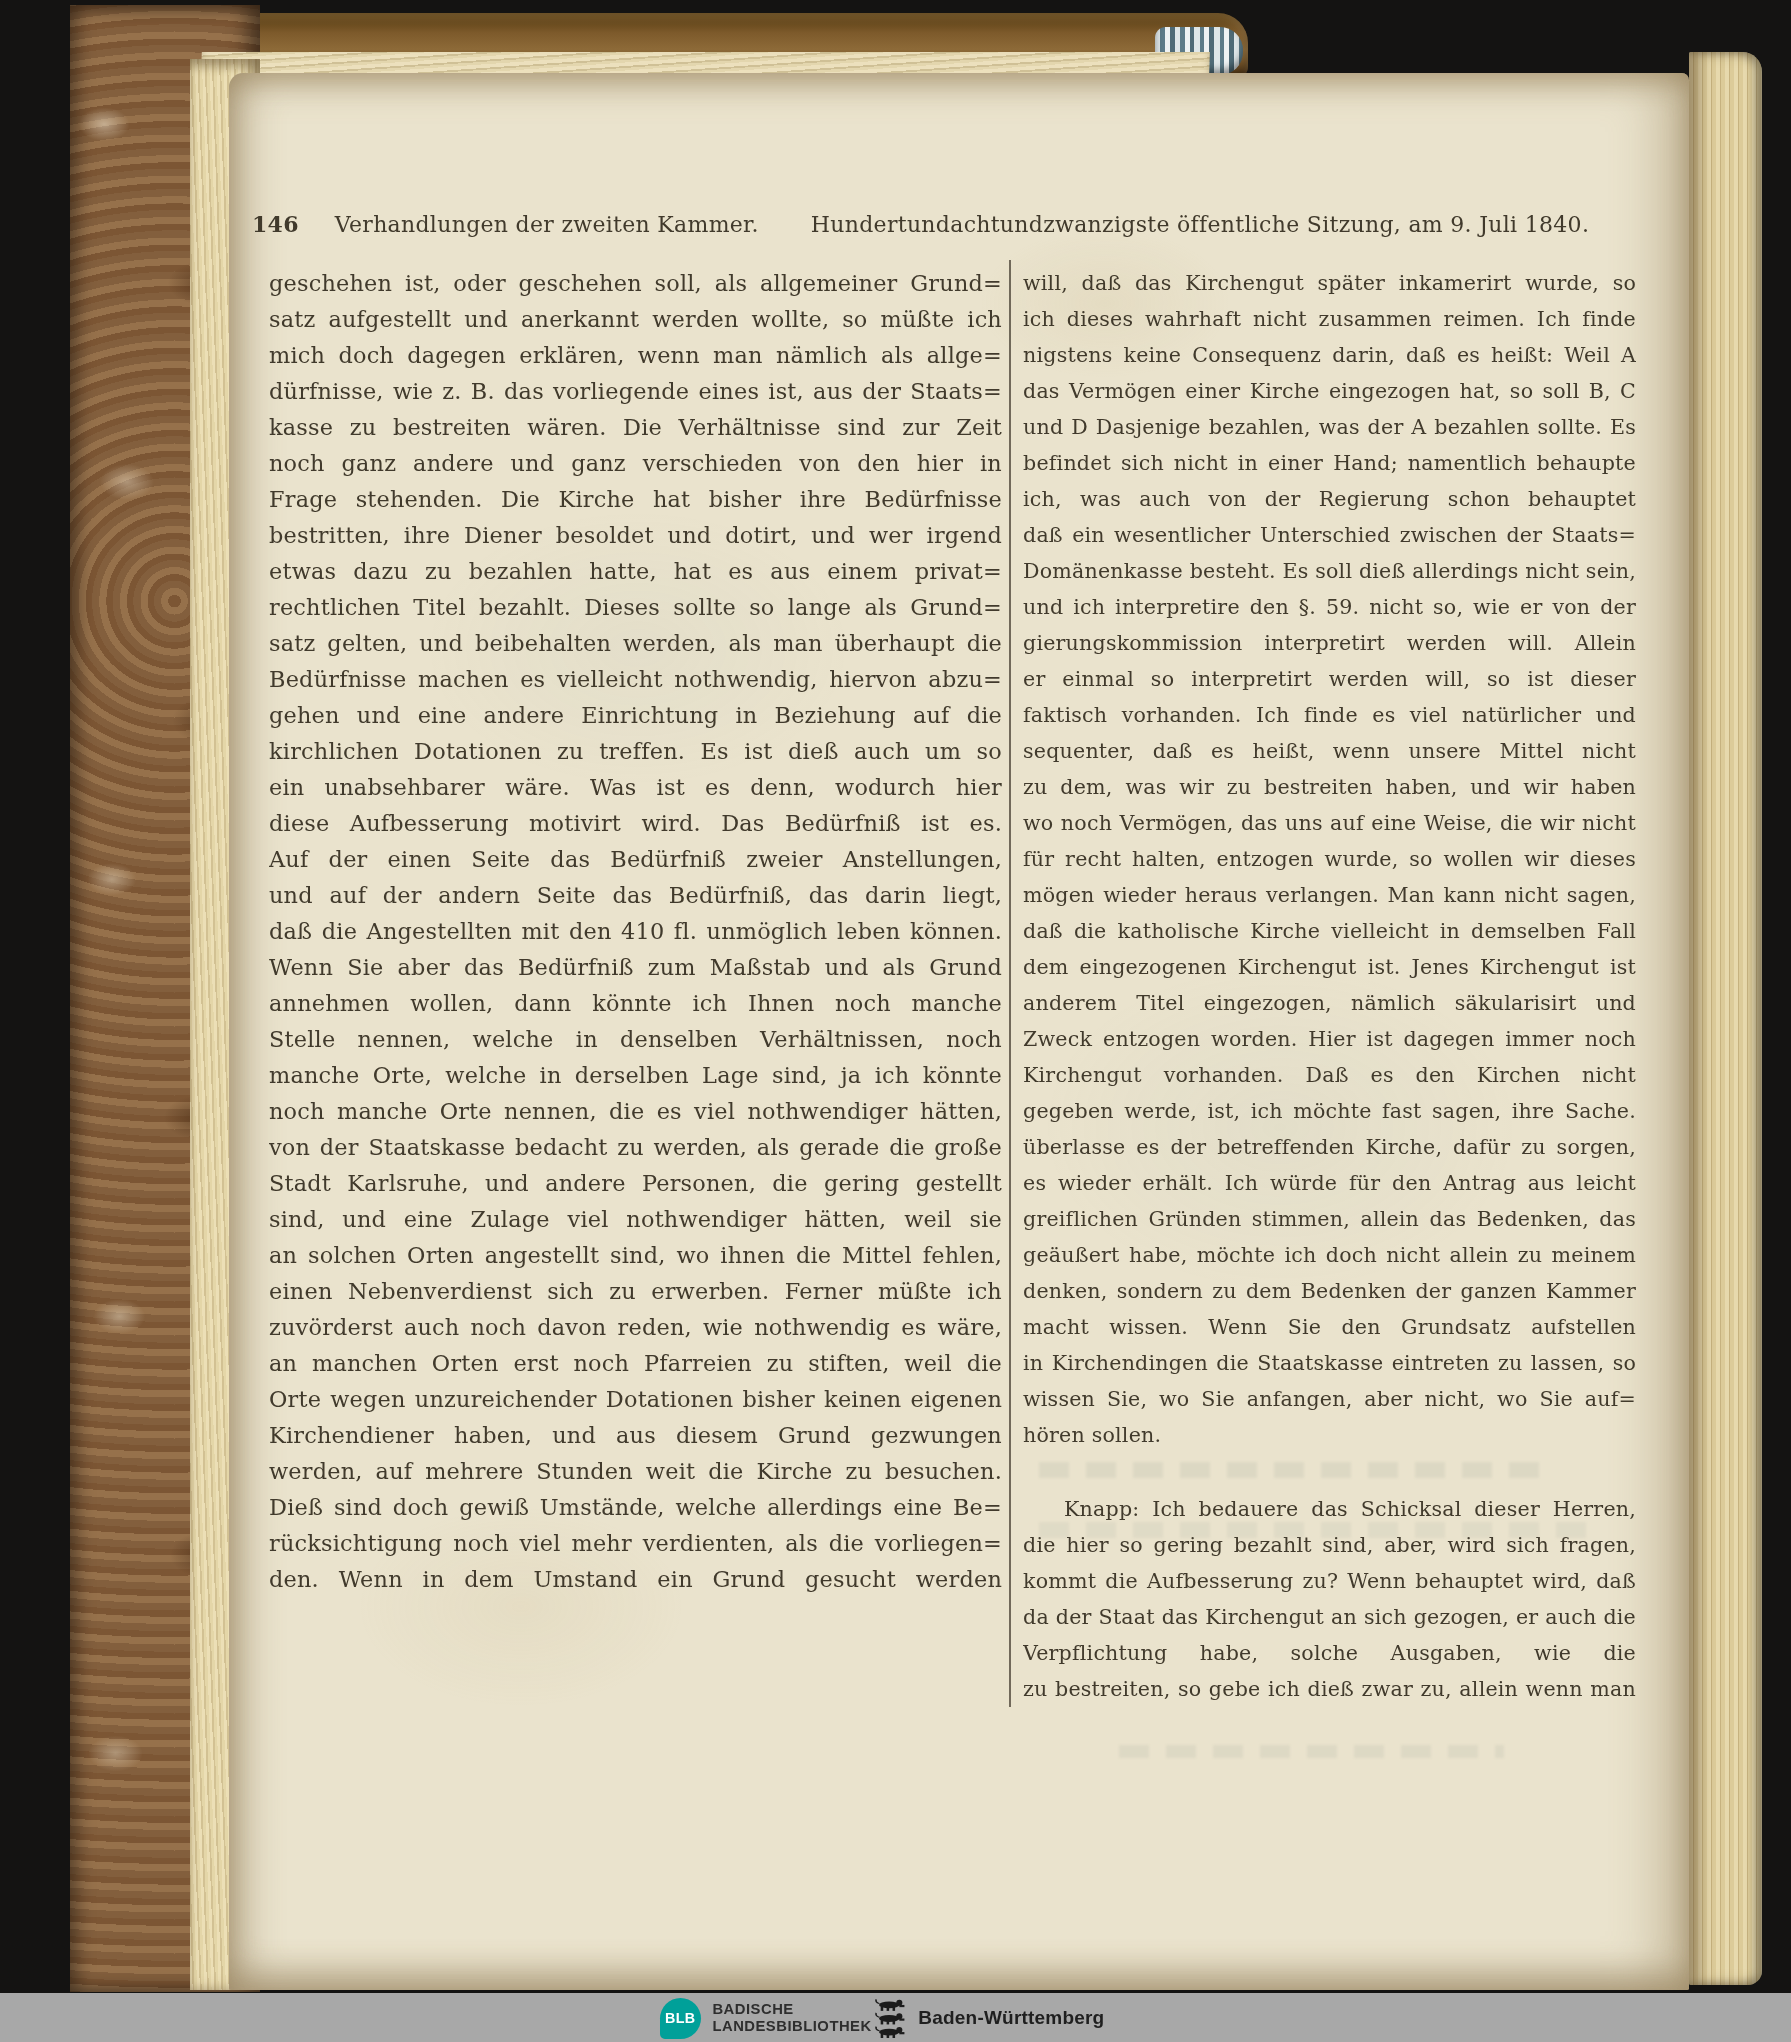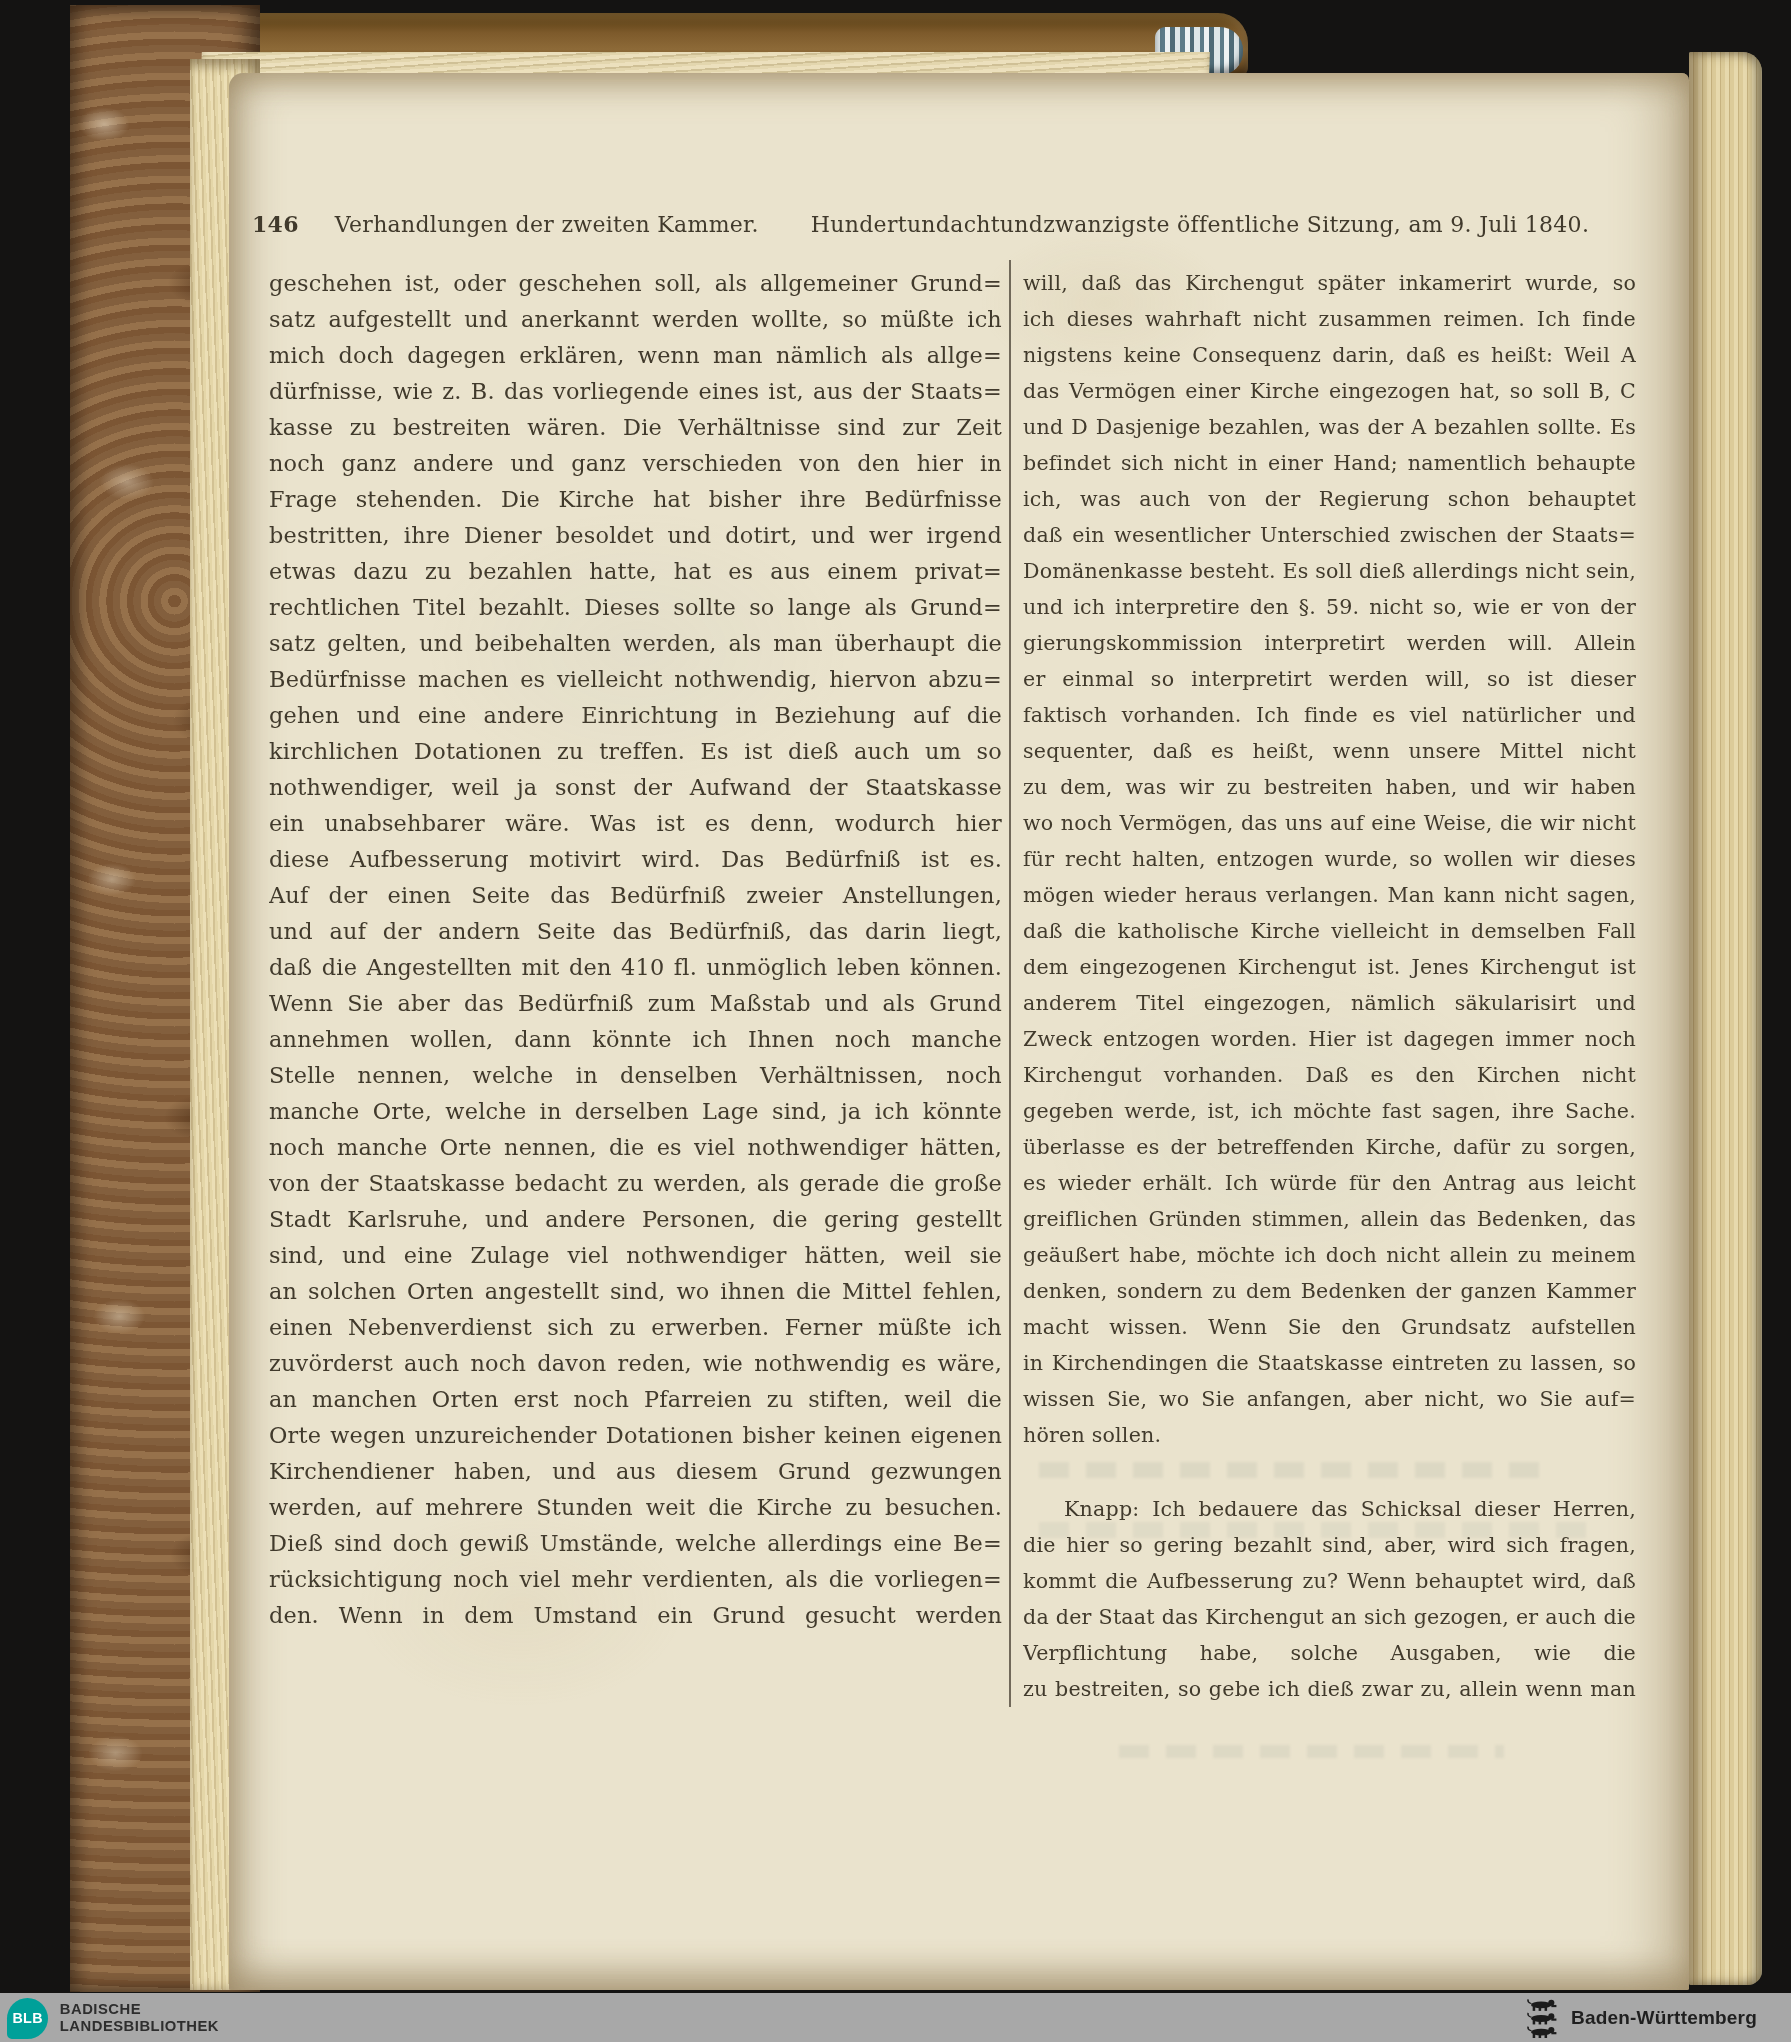--- a/index.html
+++ b/index.html
@@ -100,21 +100,21 @@
   .ghost{
     position:absolute;pointer-events:none;filter:blur(1.8px);
     background:repeating-linear-gradient(90deg, rgba(95,115,108,.30) 0 30px, transparent 30px 47px);
   }
   .ghost.g1{left:1039px;top:1462px;width:502px;height:16px;opacity:.32;}
   .ghost.g2{left:1039px;top:1522px;width:555px;height:16px;opacity:.25;}
   .ghost.g3{left:1119px;top:1745px;width:385px;height:13.4px;opacity:.30;}
   
   .footer{
     position:absolute;left:0;top:1993px;width:1791px;height:50px;
-    background:#a8a8a8;display:flex;align-items:center;justify-content:space-between;
+    background:#a8a8a8;display:flex;align-items:center;justify-content:center;
     font-family:"Liberation Sans", sans-serif;
   }
   .f-left{display:flex;align-items:center;margin-left:7.2px;}
   .blb-badge{
     width:41px;height:41px;background:#00a099;color:#fff;
     border-radius:50% 50% 50% 12%;
     display:flex;align-items:center;justify-content:center;
     font-size:14.3px;font-weight:bold;letter-spacing:0.4px;
   }
   .lib-name{
@@ -154,21 +154,20 @@
       <div class="tline">kasse zu bestreiten wären.  Die Verhältnisse sind zur Zeit</div>
       <div class="tline">noch ganz andere und ganz verschieden von den hier in</div>
       <div class="tline">Frage stehenden.  Die Kirche hat bisher ihre Bedürfnisse</div>
       <div class="tline">bestritten, ihre Diener besoldet und dotirt, und wer irgend</div>
       <div class="tline">etwas dazu zu bezahlen hatte, hat es aus einem privat=</div>
       <div class="tline">rechtlichen Titel bezahlt.  Dieses sollte so lange als Grund=</div>
       <div class="tline">satz gelten, und beibehalten werden, als man überhaupt die</div>
       <div class="tline">Bedürfnisse machen es vielleicht nothwendig, hiervon abzu=</div>
       <div class="tline">gehen und eine andere Einrichtung in Beziehung auf die</div>
       <div class="tline">kirchlichen Dotationen zu treffen.  Es ist dieß auch um so</div>
-      <div class="tline">nothwendiger, weil ja sonst der Aufwand der Staatskasse</div>
       <div class="tline">ein unabsehbarer wäre.  Was ist es denn, wodurch hier</div>
       <div class="tline">diese Aufbesserung motivirt wird.  Das Bedürfniß ist es.</div>
       <div class="tline">Auf der einen Seite das Bedürfniß zweier Anstellungen,</div>
       <div class="tline">und auf der andern Seite das Bedürfniß, das darin liegt,</div>
       <div class="tline">daß die Angestellten mit den 410 fl. unmöglich leben können.</div>
       <div class="tline">Wenn Sie aber das Bedürfniß zum Maßstab und als Grund</div>
       <div class="tline">annehmen wollen, dann könnte ich Ihnen noch manche</div>
       <div class="tline">Stelle nennen, welche in denselben Verhältnissen, noch</div>
       <div class="tline">manche Orte, welche in derselben Lage sind, ja ich könnte</div>
       <div class="tline">noch manche Orte nennen, die es viel nothwendiger hätten,</div>

